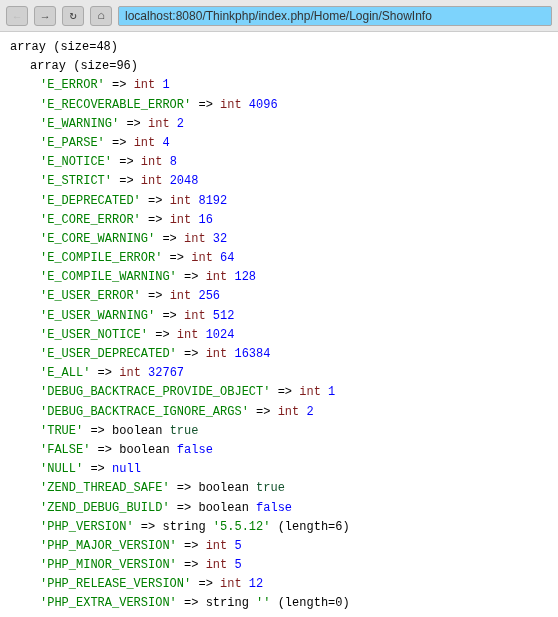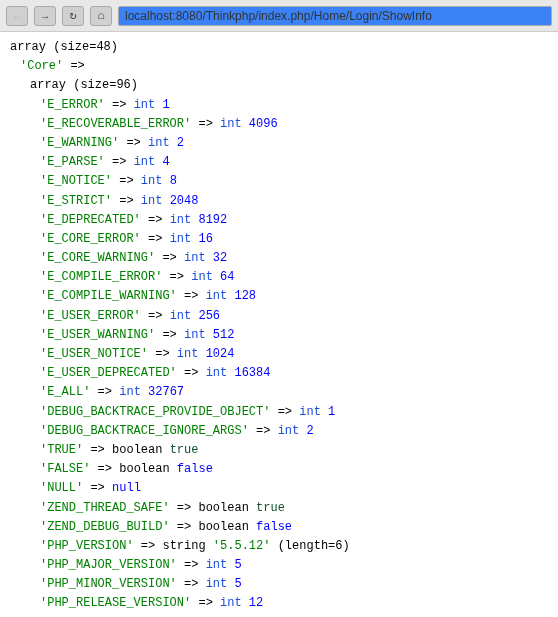--- a/index.html
+++ b/index.html
@@ -65,34 +65,34 @@
       font-size: 12px;
       color: #444;
     }
     .address-bar {
       flex: 1;
       border: 1px solid #aaa;
       border-radius: 2px;
       padding: 2px 6px;
       font-size: 12px;
       font-family: Arial, sans-serif;
-      background: #3b82f6;
+      background: #7dd3fc;
       color: #333;
     }
 
     
     .content {
       padding: 6px 10px;
       line-height: 1.6;
       font-size: 12px;
       white-space: nowrap;
     }
 
     .kw-array { color: #000; }
-    .kw-int { color: #1d4ed8; }
+    .kw-int { color: #7f1d1d; }
     .kw-string { color: #000; text-align: right; }
     .kw-boolean { color: #000; }
 
     .val-int { color: #0000ff; }
     .val-string { color: #008000; }
     .val-bool-true { color: #14532d; }
     .val-bool-false { color: #0000ff; }
     .val-null { color: #0000ff; }
     .key-str { color: #008000; }
     .arrow { color: #000; }
@@ -111,22 +111,18 @@
   <div class="nav-btn">→</div>
   <div class="reload-btn">↻</div>
   <div class="home-btn">⌂</div>
   <input class="address-bar" type="text" value="localhost:8080/Thinkphp/index.php/Home/Login/ShowInfo" style="">
 </div>
 
 <div class="content">
   <span class="line">
     <span class="kw-array">array (size=48)</span>
   </span>
-  <span class="line indent1">
-    <span class="key-str">'Core'</span>
-    <span class="arrow"> =&gt; </span>
-  </span>
   <span class="line indent2">
     <span class="kw-array">array (size=96)</span>
   </span>
 
   <span id="items-container"><span class="line indent3"><span class="key-str">'E_ERROR'</span><span class="arrow"> =&gt; </span><span class="kw-int">int </span><span class="val-int">1</span></span><span class="line indent3"><span class="key-str">'E_RECOVERABLE_ERROR'</span><span class="arrow"> =&gt; </span><span class="kw-int">int </span><span class="val-int">4096</span></span><span class="line indent3"><span class="key-str">'E_WARNING'</span><span class="arrow"> =&gt; </span><span class="kw-int">int </span><span class="val-int">2</span></span><span class="line indent3"><span class="key-str">'E_PARSE'</span><span class="arrow"> =&gt; </span><span class="kw-int">int </span><span class="val-int">4</span></span><span class="line indent3"><span class="key-str">'E_NOTICE'</span><span class="arrow"> =&gt; </span><span class="kw-int">int </span><span class="val-int">8</span></span><span class="line indent3"><span class="key-str">'E_STRICT'</span><span class="arrow"> =&gt; </span><span class="kw-int">int </span><span class="val-int">2048</span></span><span class="line indent3"><span class="key-str">'E_DEPRECATED'</span><span class="arrow"> =&gt; </span><span class="kw-int">int </span><span class="val-int">8192</span></span><span class="line indent3"><span class="key-str">'E_CORE_ERROR'</span><span class="arrow"> =&gt; </span><span class="kw-int">int </span><span class="val-int">16</span></span><span class="line indent3"><span class="key-str">'E_CORE_WARNING'</span><span class="arrow"> =&gt; </span><span class="kw-int">int </span><span class="val-int">32</span></span><span class="line indent3"><span class="key-str">'E_COMPILE_ERROR'</span><span class="arrow"> =&gt; </span><span class="kw-int">int </span><span class="val-int">64</span></span><span class="line indent3"><span class="key-str">'E_COMPILE_WARNING'</span><span class="arrow"> =&gt; </span><span class="kw-int">int </span><span class="val-int">128</span></span><span class="line indent3"><span class="key-str">'E_USER_ERROR'</span><span class="arrow"> =&gt; </span><span class="kw-int">int </span><span class="val-int">256</span></span><span class="line indent3"><span class="key-str">'E_USER_WARNING'</span><span class="arrow"> =&gt; </span><span class="kw-int">int </span><span class="val-int">512</span></span><span class="line indent3"><span class="key-str">'E_USER_NOTICE'</span><span class="arrow"> =&gt; </span><span class="kw-int">int </span><span class="val-int">1024</span></span><span class="line indent3"><span class="key-str">'E_USER_DEPRECATED'</span><span class="arrow"> =&gt; </span><span class="kw-int">int </span><span class="val-int">16384</span></span><span class="line indent3"><span class="key-str">'E_ALL'</span><span class="arrow"> =&gt; </span><span class="kw-int">int </span><span class="val-int">32767</span></span><span class="line indent3"><span class="key-str">'DEBUG_BACKTRACE_PROVIDE_OBJECT'</span><span class="arrow"> =&gt; </span><span class="kw-int">int </span><span class="val-int">1</span></span><span class="line indent3"><span class="key-str">'DEBUG_BACKTRACE_IGNORE_ARGS'</span><span class="arrow"> =&gt; </span><span class="kw-int">int </span><span class="val-int">2</span></span><span class="line indent3"><span class="key-str">'TRUE'</span><span class="arrow"> =&gt; </span><span class="kw-boolean">boolean </span><span class="val-bool-true">true</span></span><span class="line indent3"><span class="key-str">'FALSE'</span><span class="arrow"> =&gt; </span><span class="kw-boolean">boolean </span><span class="val-bool-false">false</span></span><span class="line indent3"><span class="key-str">'NULL'</span><span class="arrow"> =&gt; </span><span class="val-null">null</span></span><span class="line indent3"><span class="key-str">'ZEND_THREAD_SAFE'</span><span class="arrow"> =&gt; </span><span class="kw-boolean">boolean </span><span class="val-bool-true">true</span></span><span class="line indent3"><span class="key-str">'ZEND_DEBUG_BUILD'</span><span class="arrow"> =&gt; </span><span class="kw-boolean">boolean </span><span class="val-bool-false">false</span></span><span class="line indent3"><span class="key-str">'PHP_VERSION'</span><span class="arrow"> =&gt; </span><span class="kw-string">string </span><span class="val-string">'5.5.12'</span><span class="length"> (length=6)</span></span><span class="line indent3"><span class="key-str">'PHP_MAJOR_VERSION'</span><span class="arrow"> =&gt; </span><span class="kw-int">int </span><span class="val-int">5</span></span><span class="line indent3"><span class="key-str">'PHP_MINOR_VERSION'</span><span class="arrow"> =&gt; </span><span class="kw-int">int </span><span class="val-int">5</span></span><span class="line indent3"><span class="key-str">'PHP_RELEASE_VERSION'</span><span class="arrow"> =&gt; </span><span class="kw-int">int </span><span class="val-int">12</span></span><span class="line indent3"><span class="key-str">'PHP_EXTRA_VERSION'</span><span class="arrow"> =&gt; </span><span class="kw-string">string </span><span class="val-string">''</span><span class="length"> (length=0)</span></span></span>
 </div>
 
 </body></html>

